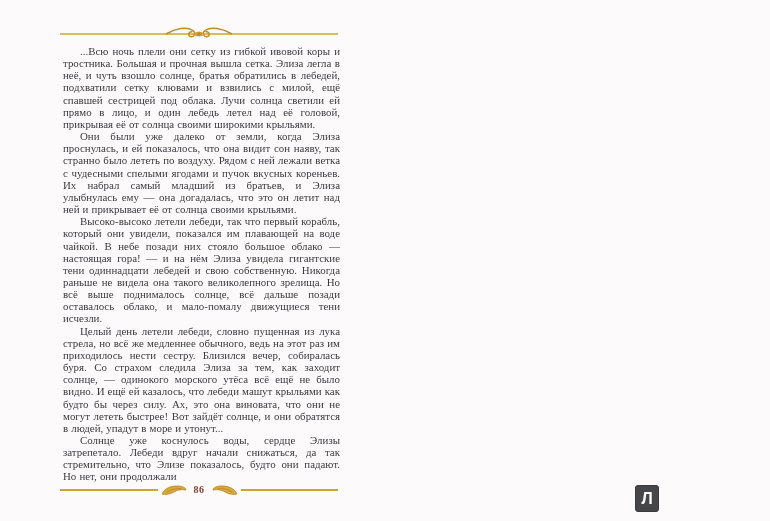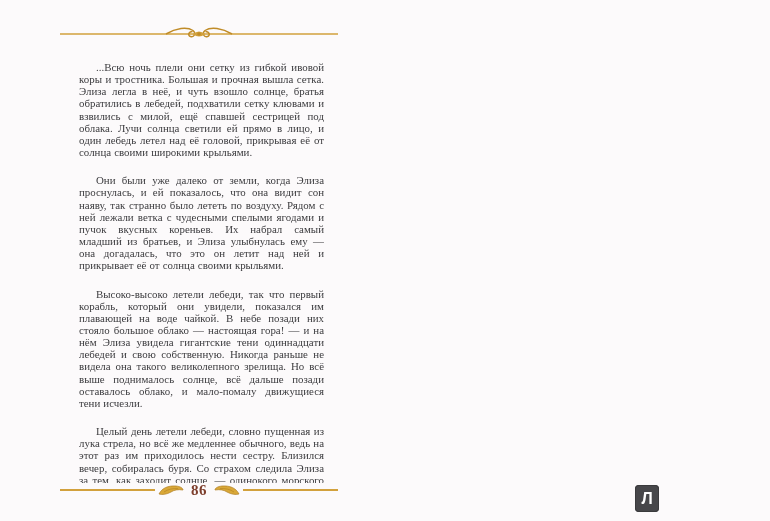--- a/index.html
+++ b/index.html
@@ -15,30 +15,30 @@
   
   .orn-top{position:absolute;left:60px;top:26px;width:278px;height:16px;}
 
   
   .text-block{
     position:absolute;left:63px;top:45px;width:277px;height:438px;
     font-size:10.9px;line-height:12.15px;color:#3b3b3e;
     text-align:justify;overflow:hidden;
     -webkit-hyphens:auto;hyphens:auto;
   }
-  .text-block p{margin:16px;text-indent:17px;word-spacing:0.4px;}
+  .text-block p{margin:0;text-indent:17px;word-spacing:0.4px;}
 
   
   .footer{
     position:absolute;left:60px;top:483px;width:278px;height:14px;
     display:flex;align-items:center;
   }
   .fline{flex:1;height:1.3px;background:#d2a13c;}
   .page-num{
-    font-size:15px;font-weight:bold;color:#7d3e2c;
+    font-size:10px;font-weight:bold;color:#7d3e2c;
     padding:0 4px;letter-spacing:0.5px;line-height:10px;text-align:right;
   }
   .flourish{flex:0 0 auto;display:block;margin:0 3px;}
   .flourish.flip{transform:scaleX(-1);}
 
   
   .watermark{
     position:absolute;left:635px;top:485px;width:24px;height:27px;
     background:#47474a;border-radius:4px;
     color:#ffffff;font-family:"Liberation Sans",sans-serif;

